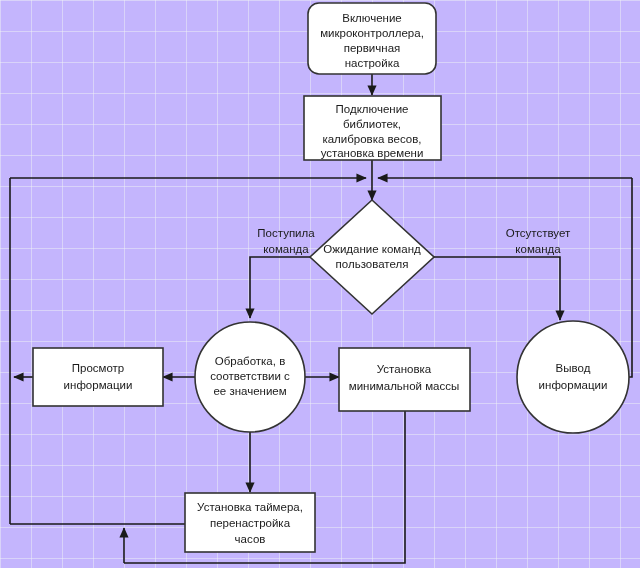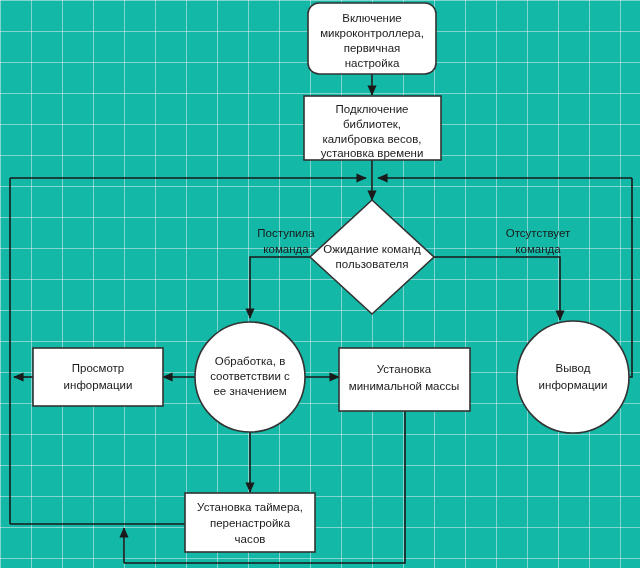--- a/index.html
+++ b/index.html
@@ -4,21 +4,21 @@
 <style>
   html, body {
     margin: 0;
     padding: 0;
     background: #ffffff;
   }
   #canvas {
     position: relative;
     width: 640px;
     height: 568px;
-    background: #14b8a6;
+    background: #c4b5fd;
     font-family: "Liberation Sans", sans-serif;
     overflow: hidden;
   }
   svg#diagram {
     display: block;
     width: 640px;
     height: 568px;
   }
   .node-shape {
     fill: #ffffff;

